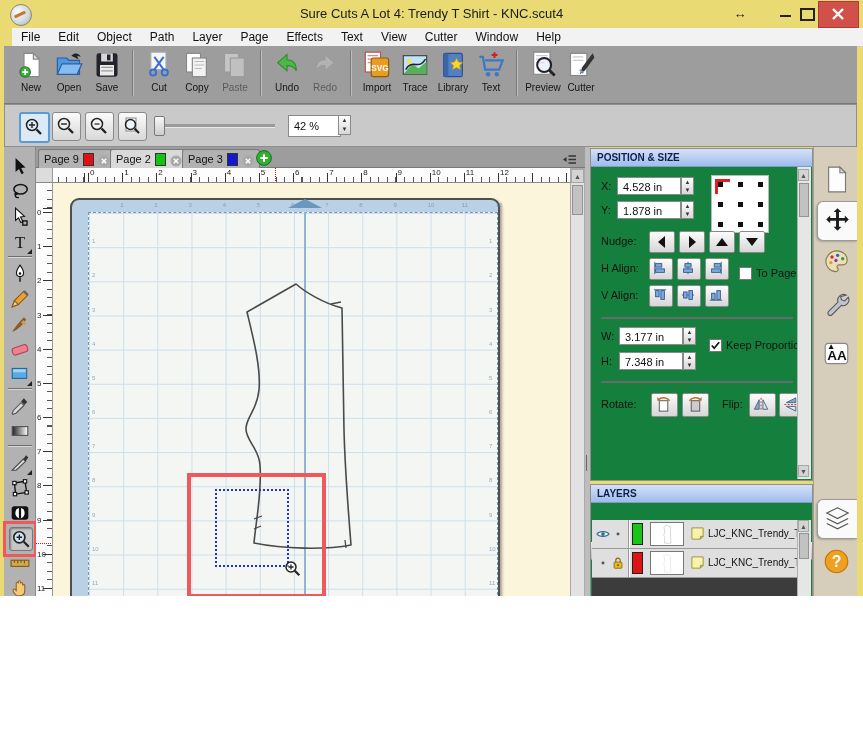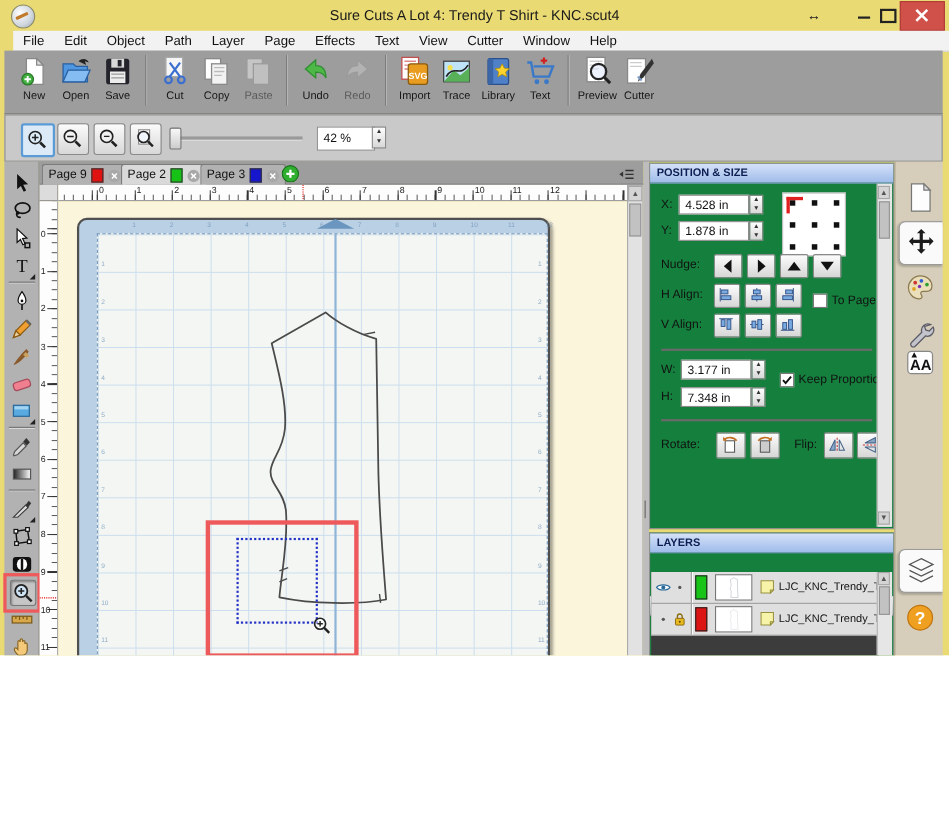--- a/index.html
+++ b/index.html
@@ -806,21 +806,21 @@
             <path d="M12 2.5c6 0 9.5 4 9.5 8.2 0 3-2 4.3-4.3 4.3h-3c-1.8 0-2.2 1.8-1.1 3 .9 1 .3 3-1.8 3-5.2 0-8.8-4.7-8.8-9S6.5 2.5 12 2.5z" fill="#eadfba" stroke="#8a7a50"></path>
             <circle cx="8" cy="8" r="1.5" fill="#d03030"></circle>
             <circle cx="13" cy="6.5" r="1.5" fill="#3060d0"></circle>
             <circle cx="17.5" cy="9.5" r="1.5" fill="#30a030"></circle>
             <circle cx="7" cy="13" r="1.5" fill="#e0a020"></circle>
             <circle cx="11.5" cy="11" r="1.4" fill="#8030b0"></circle>
           </svg></span></div>
       <div class="abs side-tab" style="top: 138px;"><span><svg viewBox="0 0 24 24">
             <path d="M20.5 4.5a5.2 5.2 0 00-7.2 6.2L5 19a2.1 2.1 0 103 3l8.3-8.3a5.2 5.2 0 006.2-7.2l-3.2 3.2-2.8-.9-.9-2.8z" fill="#c3c3cc" stroke="#5a5a66"></path>
           </svg></span></div>
-      <div class="abs side-tab" style="top: 164px;"><span><svg viewBox="0 0 24 24">
+      <div class="abs side-tab" style="top: 188px;"><span><svg viewBox="0 0 24 24">
             <rect x="2" y="3" width="20" height="18" rx="3" fill="#fff" stroke="#888"></rect>
             <path d="M5 8h4.5L7.2 3.8z" fill="#111"></path>
             <text x="12.5" y="18" font-size="12" font-weight="bold" text-anchor="middle" fill="#111">AA</text>
           </svg></span></div>
       <div class="abs side-tab selected" style="top: 352px;"><span><svg viewBox="0 0 24 24">
             <path d="M12 2.5l9.5 4.7L12 12 2.5 7.2z" fill="#fafafa" stroke="#555"></path>
             <path d="M2.5 12l9.5 4.7 9.5-4.7" fill="none" stroke="#555"></path>
             <path d="M2.5 16.5L12 21.2l9.5-4.7" fill="none" stroke="#555"></path>
           </svg></span></div>
       <div class="abs side-tab" style="top: 396px;"><span><svg viewBox="0 0 24 24">

